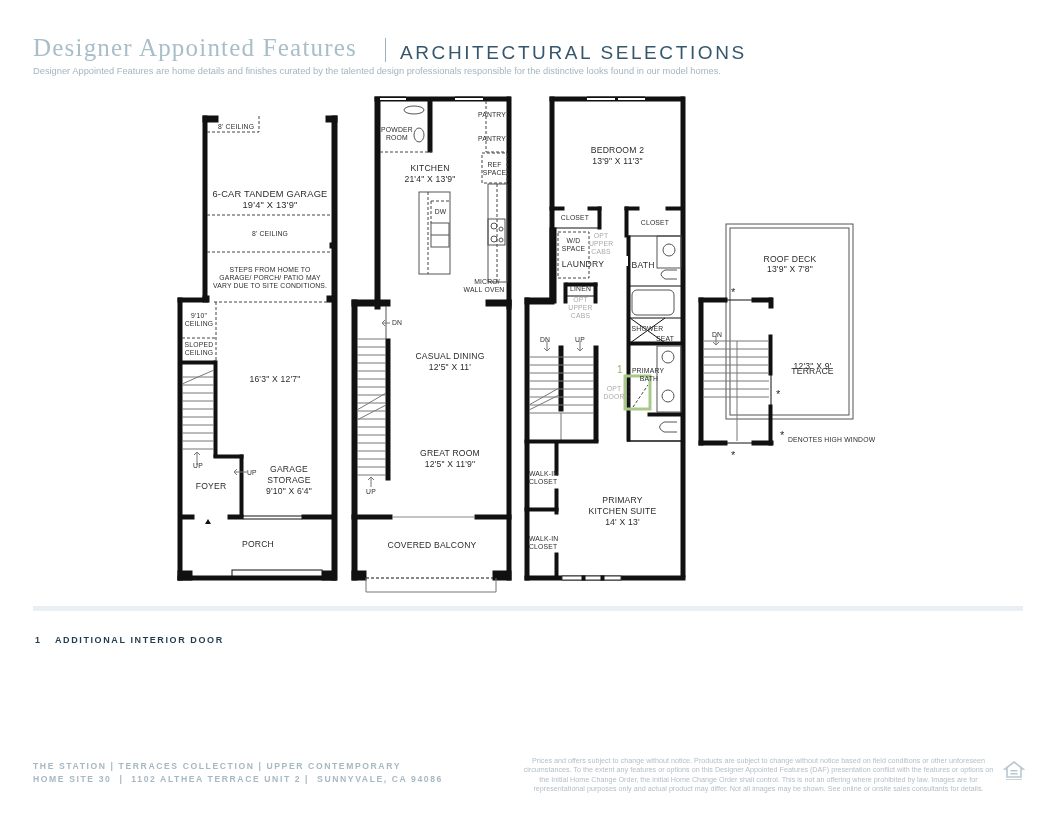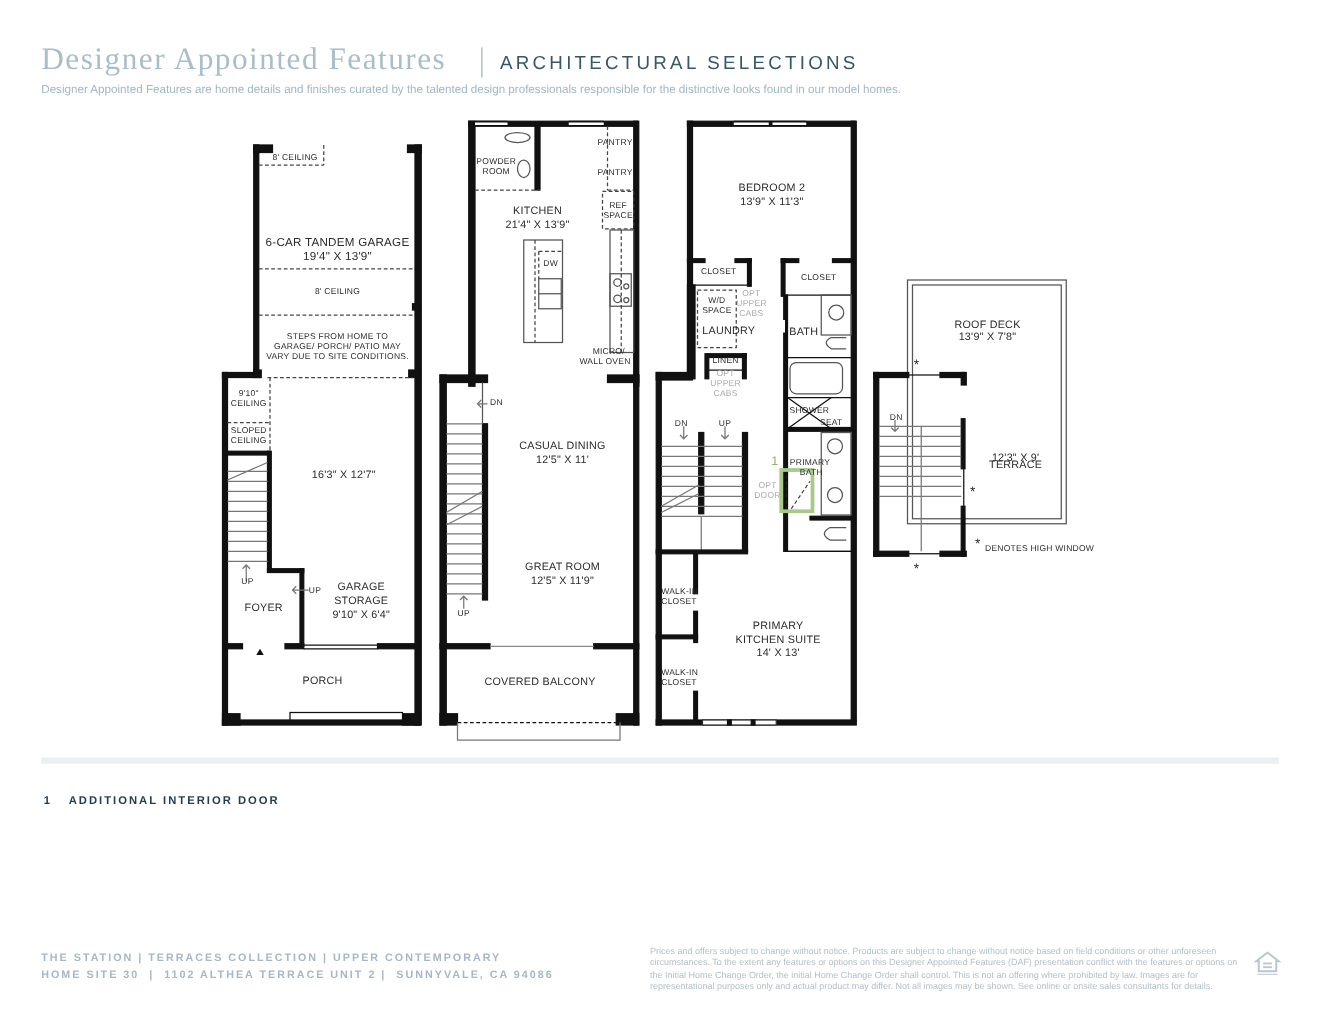--- a/index.html
+++ b/index.html
@@ -1,35 +1,35 @@
 <!DOCTYPE html>
 <html><head>
 <meta charset="utf-8">
 <style>
   * { box-sizing: border-box; margin: 0; padding: 0; }
   html, body { width: 1055px; height: 815px; background: #ffffff; overflow: hidden; }
   body { position: relative; font-family: "Liberation Sans", sans-serif; color: #222; }
 
   .hdr-title { position: absolute; left: 33px; top: 34px; font-family: "Liberation Serif", "DejaVu Serif", serif; font-size: 25px; color: #a9bec9; letter-spacing: 1.2px; white-space: nowrap; text-align: right; }
   .hdr-sep { position: absolute; left: 385px; top: 38px; width: 1px; height: 24px; background: #9fb1bb; }
-  .hdr-sub { position: absolute; left: 400px; top: 42px; font-size: 15px; color: #35566b; letter-spacing: 2.6px; white-space: nowrap; }
+  .hdr-sub { position: absolute; left: 400px; top: 42px; font-size: 19px; color: #35566b; letter-spacing: 2.6px; white-space: nowrap; }
   .hdr-desc { position: absolute; left: 33px; top: 66px; font-size: 9.3px; color: #a3b6c2; white-space: nowrap; }
 
   .plan { position: absolute; left: 0; top: 0; width: 1055px; height: 600px; }
   .lbl { position: absolute; font-size: 8.6px; color: #2b2b2b; text-align: center; line-height: 11px; letter-spacing: 0.2px; white-space: nowrap; }
   .lbl.sm { font-size: 6.8px; line-height: 8px; }
   .lbl.gray { color: #a9a9a9; }
   .lbl.green { color: #8fb56a; font-size: 10px; }
 
   .divider { position: absolute; left: 33px; top: 606px; width: 990px; height: 5px; background: #e9eff3; }
   .note { position: absolute; left: 35px; top: 635px; font-size: 9px; font-weight: bold; color: #1f3c52; letter-spacing: 1.6px; white-space: nowrap; }
   .note .num { display: inline-block; width: 20px; }
 
   .foot-left { position: absolute; left: 33px; top: 760px; font-size: 8.6px; font-weight: bold; color: #a6b8c3; letter-spacing: 1.6px; line-height: 13px; white-space: nowrap; }
-  .foot-right { position: absolute; left: 520px; top: 756px; width: 477px; font-size: 7.2px; color: #b3c0c8; text-align: left; line-height: 9.3px; }
+  .foot-right { position: absolute; left: 520px; top: 756px; width: 477px; font-size: 7.2px; color: #b3c0c8; text-align: center; line-height: 9.3px; }
   .eho { position: absolute; left: 1003px; top: 760px; width: 22px; height: 22px; }
 </style>
 </head>
 <body>
 
 <div class="hdr-title">Designer Appointed Features</div>
 <div class="hdr-sep"></div>
 <div class="hdr-sub">ARCHITECTURAL SELECTIONS</div>
 <div class="hdr-desc">Designer Appointed Features are home details and finishes curated by the talented design professionals responsible for the distinctive looks found in our model homes.</div>
 

